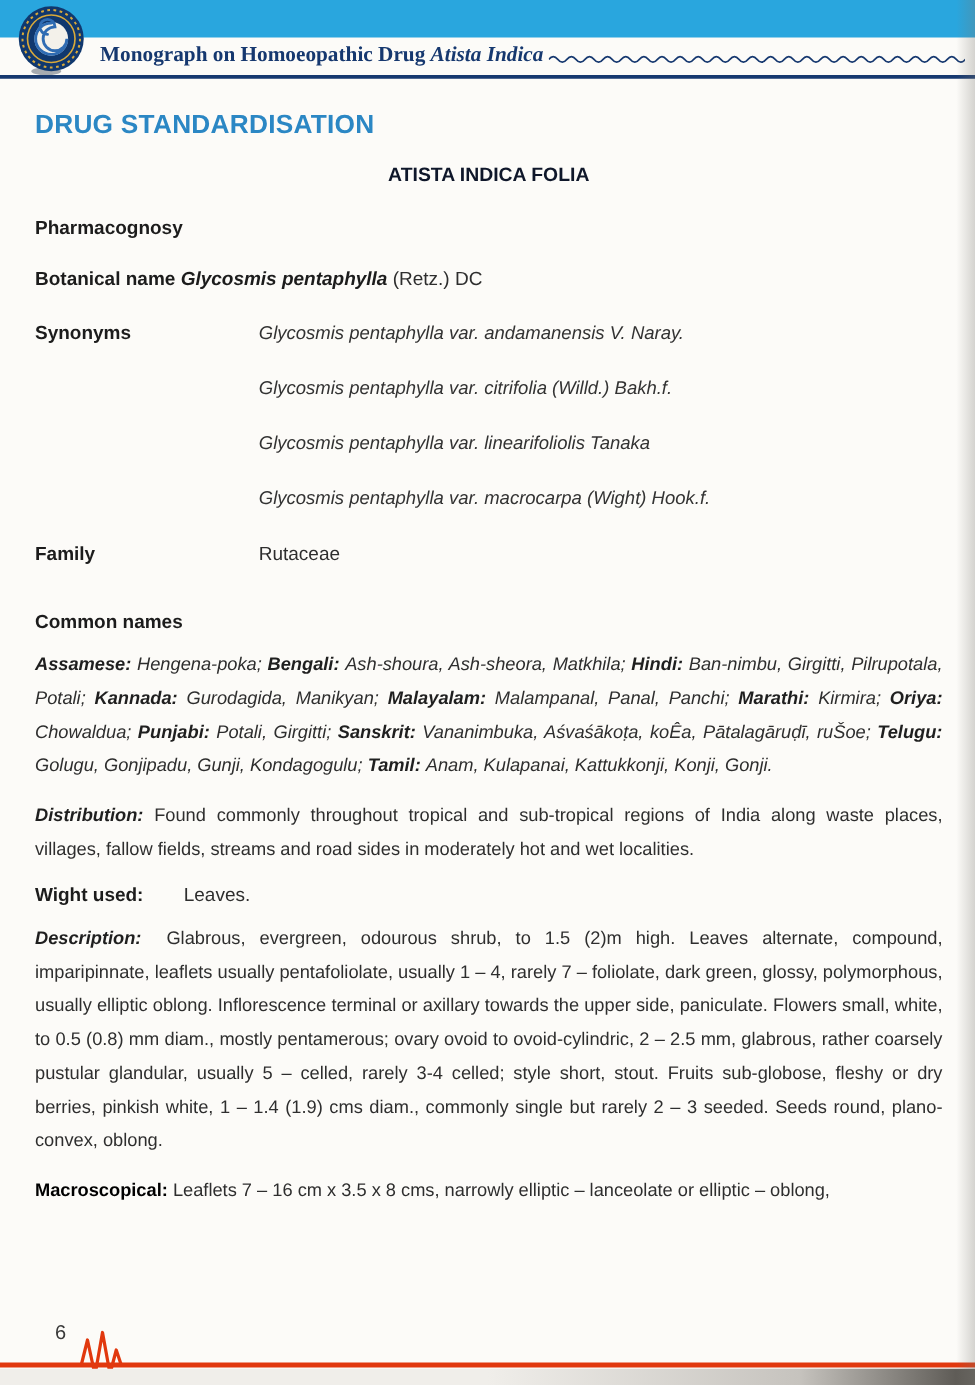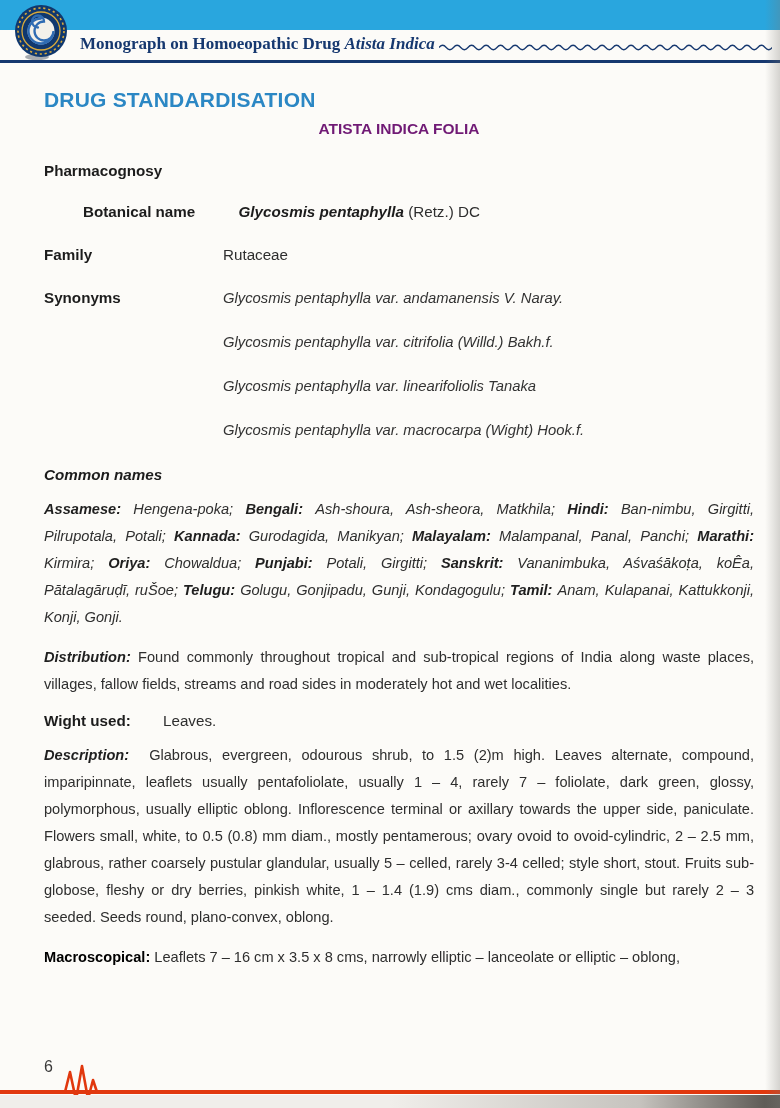--- a/index.html
+++ b/index.html
@@ -14,34 +14,34 @@
   .emblem{position:absolute; left:13px; top:3px; width:56px; height:58px;}
   .header-line{position:absolute; left:80px; top:33px; right:8px; display:flex; align-items:flex-end;}
   .header-title{
     font-family:"Liberation Serif",serif; font-weight:bold; font-size:17px;
     color:#16386f; white-space:nowrap; line-height:22px;
   }
   .header-title i{font-style:italic;}
   .wave{margin:0 0 3px 4px;}
   .header-rule{position:absolute; top:60px; left:0; right:0; height:3px; background:#16386f;}
   
-  .content{padding:0 26px 0 44px;}
+  .content{padding:0 26px 0 28px;}
   h1{margin:24px 0 0; font-size:21px; letter-spacing:.2px; color:#2b87c4; font-weight:bold;}
-  h2{margin:8px 0 0; text-align:center; font-size:15.5px; color:#701a75; font-weight:bold;}
+  h2{margin:20px 0 0; text-align:center; font-size:15.5px; color:#0f172a; font-weight:bold;}
   .sec-label{margin-top:24px; font-weight:bold; font-size:15.2px; color:#1c1c1c;}
   .bn-row{margin-top:24px; font-size:15.2px;}
-  .bn-row b{color:#1c1c1c;margin-left:39px;}
+  .bn-row b{color:#1c1c1c;}
   .sci{font-style:italic;}
   .two-col{display:flex; font-size:15.2px;}
   .two-col .lbl{width:179px; font-weight:bold; color:#1c1c1c; flex:0 0 auto;}
   .syn-block{margin-top:26px;}
   .syn{font-style:italic; font-size:14.8px; color:#333; margin-bottom:25px; line-height:19px;}
   .syn:last-child{margin-bottom:0;}
   .fam-row{margin-top:26px;}
-  .cn-heading{margin-top:26px;font-style:italic;}
+  .cn-heading{margin-top:37px;}
   .para{margin:13px 0 0; font-size:14.6px; line-height:27px; text-align:justify; color:#2e2e2e;}
   .para b{color:#1f1f1f;font-style:italic;}
   .para i{font-style:italic;}
   .pu-row{margin-top:14px;}
   .pu-row .lbl{width:119px;}
   .desc-gap{display:inline-block; width:20px;}
   .blue-label{color:#000000; font-weight:bold;}
   
   .page-number{position:absolute; left:44px; bottom:32px; font-size:16px; color:#3a3a3a;}
   .red-line{position:absolute; left:0; right:0; bottom:14px; height:4px; background:#e1380e;}
@@ -80,33 +80,33 @@
   <main class="content">
 
     <h1>DRUG STANDARDISATION</h1>
 
     <h2>ATISTA INDICA FOLIA</h2>
 
     <div class="sec-label">Pharmacognosy</div>
 
     <div class="bn-row"><b>Botanical name</b> <b class="sci">Glycosmis pentaphylla</b><span> (Retz.) DC</span></div>
 
-    <div class="two-col fam-row">
-      <div class="lbl">Family</div>
-      <div>Rutaceae</div>
-    </div>
-
     <div class="two-col syn-block">
       <div class="lbl">Synonyms</div>
       <div class="syn-list">
         <div class="syn">Glycosmis pentaphylla var. andamanensis V. Naray.</div>
         <div class="syn">Glycosmis pentaphylla var. citrifolia (Willd.) Bakh.f.</div>
         <div class="syn">Glycosmis pentaphylla var. linearifoliolis Tanaka</div>
         <div class="syn">Glycosmis pentaphylla var. macrocarpa (Wight) Hook.f.</div>
       </div>
+    </div>
+
+    <div class="two-col fam-row">
+      <div class="lbl">Family</div>
+      <div>Rutaceae</div>
     </div>
 
     <div class="sec-label cn-heading">Common names</div>
 
     <p class="para"><b>Assamese:</b> <i>Hengena-poka;</i> <b>Bengali:</b> <i>Ash-shoura, Ash-sheora, Matkhila;</i> <b>Hindi:</b> <i>Ban-nimbu, Girgitti, Pilrupotala, Potali;</i> <b>Kannada:</b> <i>Gurodagida, Manikyan;</i> <b>Malayalam:</b> <i>Malampanal, Panal, Panchi;</i> <b>Marathi:</b> <i>Kirmira;</i> <b>Oriya:</b> <i>Chowaldua;</i> <b>Punjabi:</b> <i>Potali, Girgitti;</i> <b>Sanskrit:</b> <i>Vananimbuka, Aśvaśākoṭa, koÊa, Pātalagāruḍī, ruŠoe;</i> <b>Telugu:</b> <i>Golugu, Gonjipadu, Gunji, Kondagogulu;</i> <b>Tamil:</b> <i>Anam, Kulapanai, Kattukkonji, Konji, Gonji.</i></p>
 
     <p class="para"><b>Distribution:</b> <span>Found commonly throughout tropical and sub-tropical regions of India along waste places, villages, fallow fields, streams and road sides in moderately hot and wet localities.</span></p>
 
     <div class="two-col pu-row">
       <div class="lbl">Wight used:</div>

